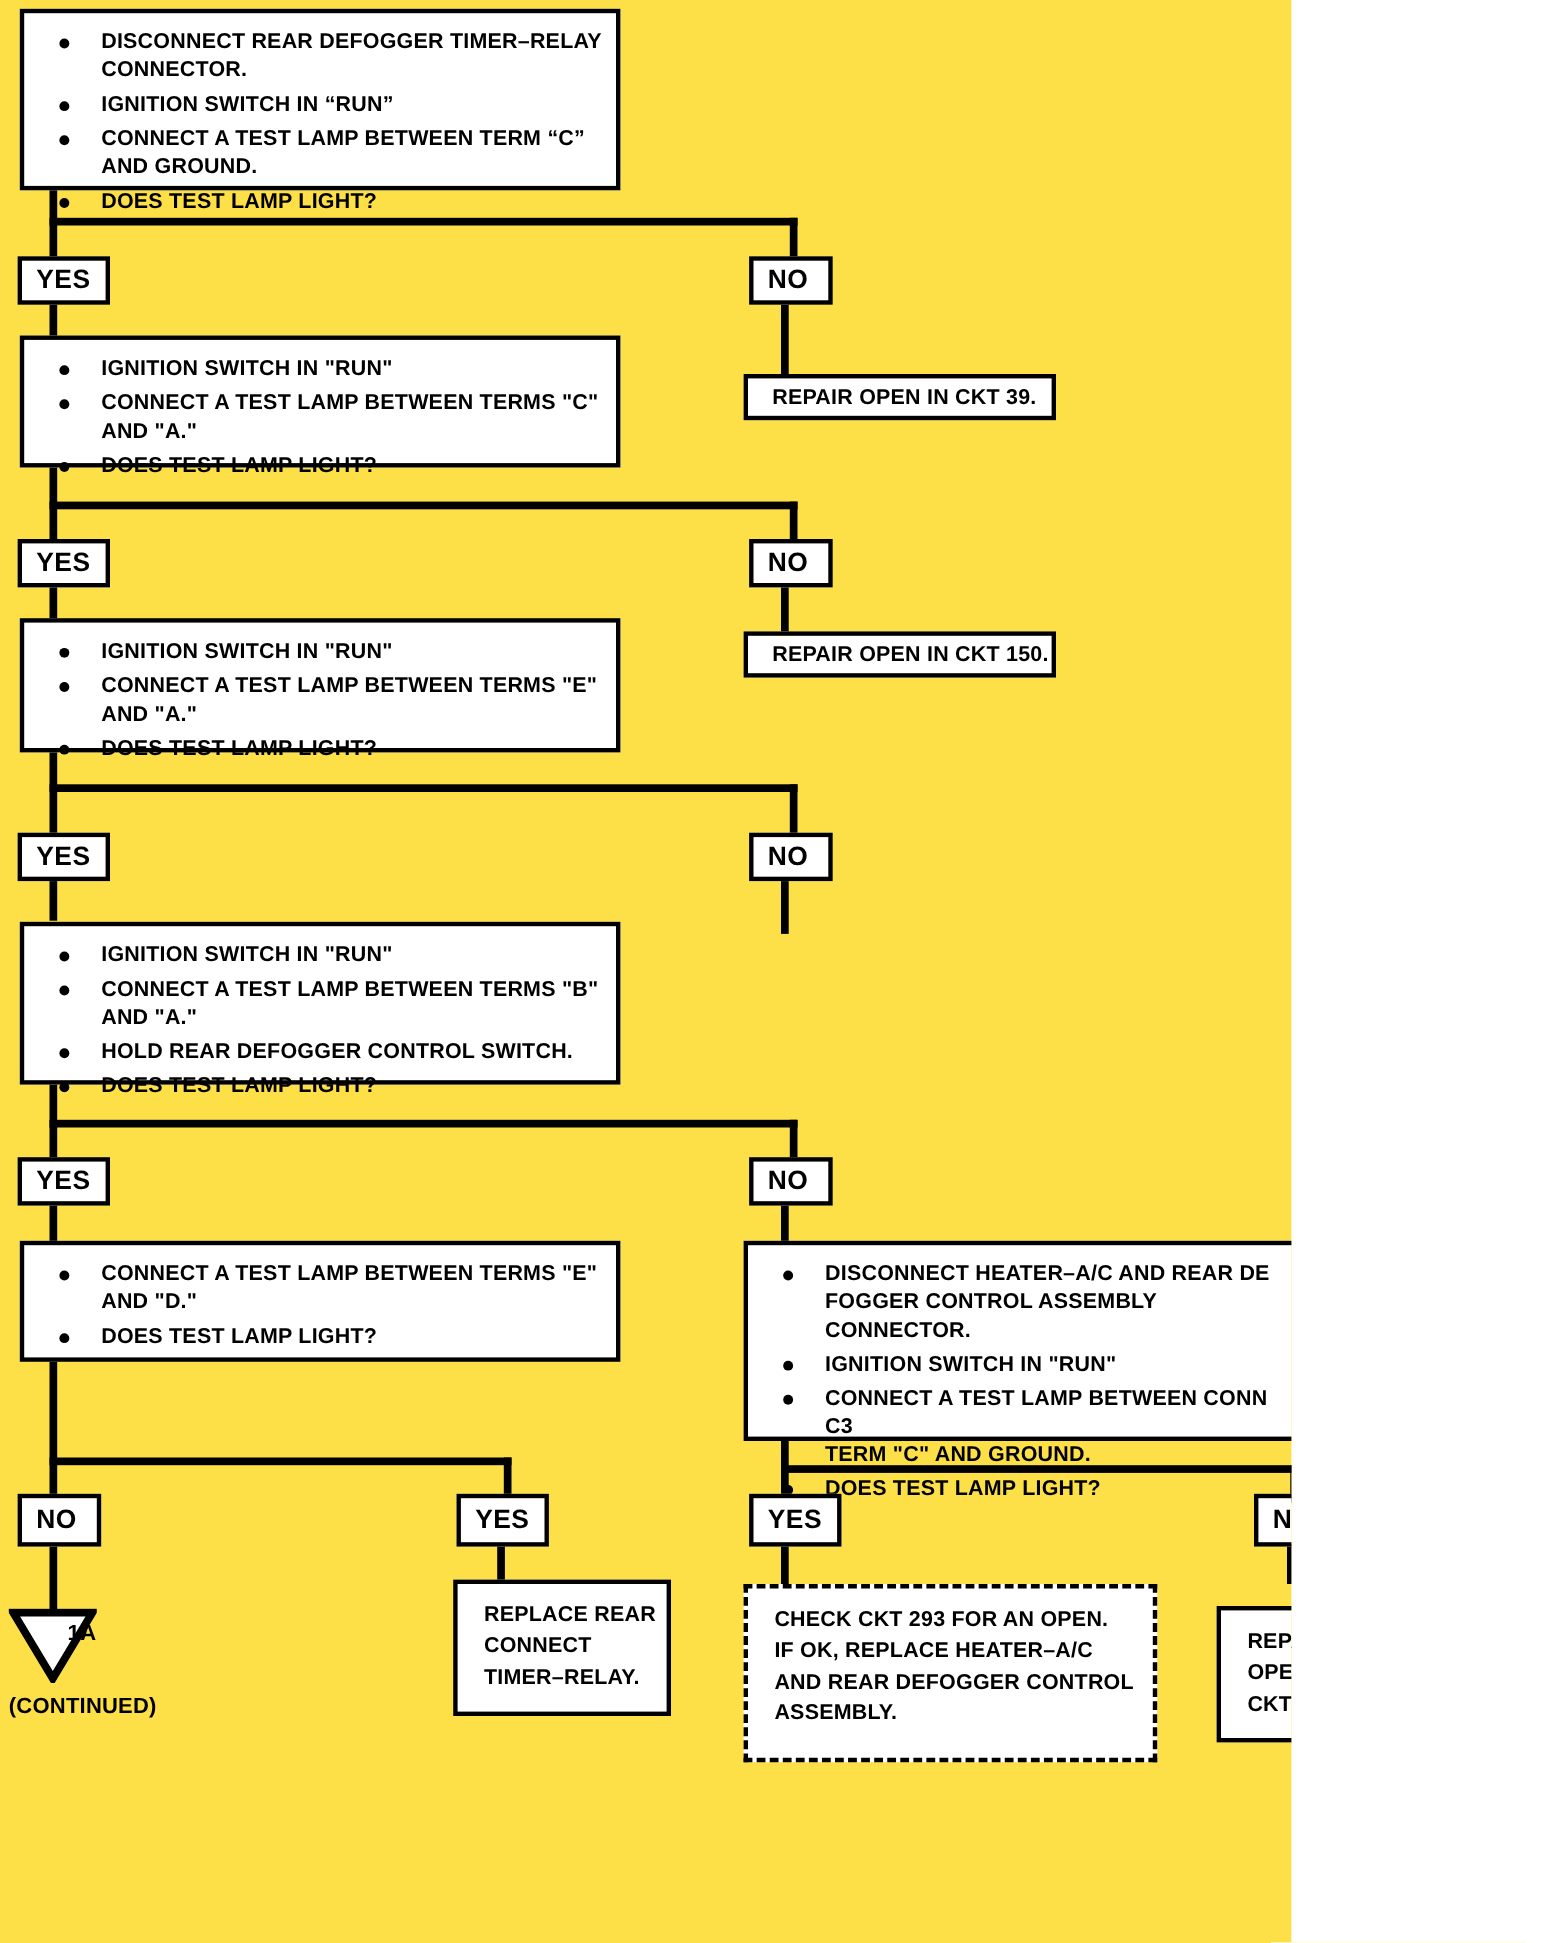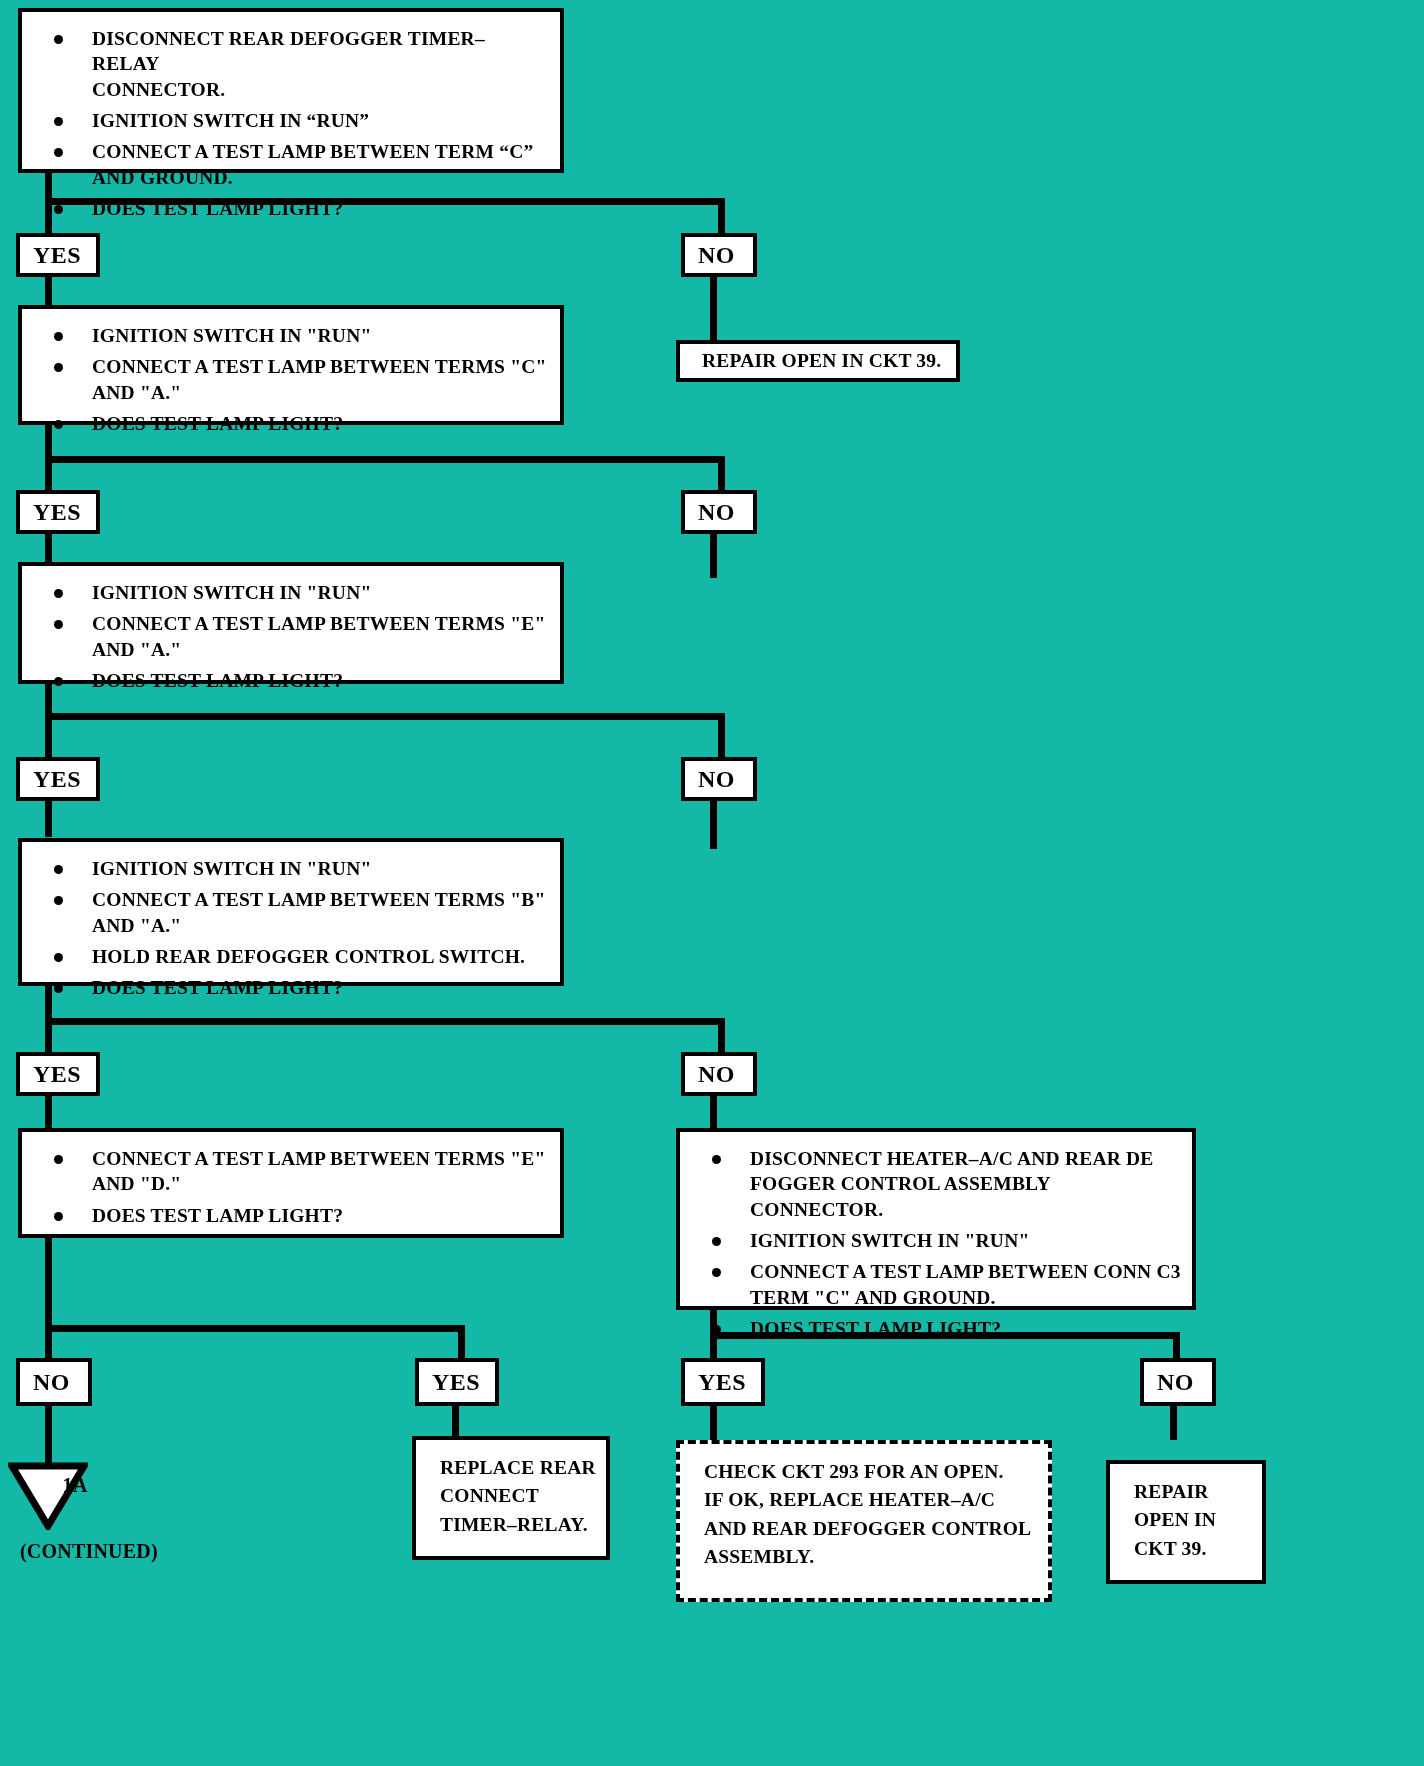--- a/index.html
+++ b/index.html
@@ -3,24 +3,24 @@
 <meta charset="utf-8">
 <title>Rear Defogger Diagnostic Flowchart</title>
 <style>
   html, body {
     margin: 0;
     padding: 0;
     background: #ffffff;
   }
   #page {
     position: relative;
-    width: 1424px;
+    width: 1174px;
     height: 1766px;
-    background: #14b8a6;
-    font-family: Liberation Serif, serif;
+    background: #fde047;
+    font-family: Liberation Sans, sans-serif;
     overflow: hidden;
   }
 
   
   .box {
     position: absolute;
     box-sizing: border-box;
     border: 4px solid #000;
     background: #fff;
     z-index: 3;
@@ -127,21 +127,20 @@
     letter-spacing: 0.5px;
   }
 
   .continued {
     position: absolute;
     font-size: 20px;
     font-weight: bold;
     color: #000;
     letter-spacing: 0.2px;
     z-index: 4;
-    margin-left: 12px;
   }
 </style>
 </head>
 <body>
 
 <div id="page">
 
   <div class="box instr" style="left:18px; top:8px; width:546px; height:165px;">
     <ul>
       <li>DISCONNECT REAR DEFOGGER TIMER–RELAY
@@ -187,20 +186,23 @@
   <div class="chip" style="left:16px; top:490px; width:84px; height:44px;">
     <span>YES</span>
   </div>
   <div class="chip" style="left:681px; top:490px; width:76px; height:44px;">
     <span>NO</span>
   </div>
 
   <div class="ln-v" style="left:45px; top:532px; height:35px;"></div>
   <div class="ln-v" style="left:710px; top:532px; height:46px;"></div>
 
+  <div class="box result" style="left:676px; top:574px; width:284px; height:42px;">
+    <span>REPAIR OPEN IN CKT 150.</span>
+  </div>
 
   <div class="box instr" style="left:18px; top:562px; width:546px; height:122px;">
     <ul>
       <li>IGNITION SWITCH IN "RUN"</li>
       <li>CONNECT A TEST LAMP BETWEEN TERMS "E"
 AND "A."</li>
       <li>DOES TEST LAMP LIGHT?</li>
     </ul>
   </div>
 

